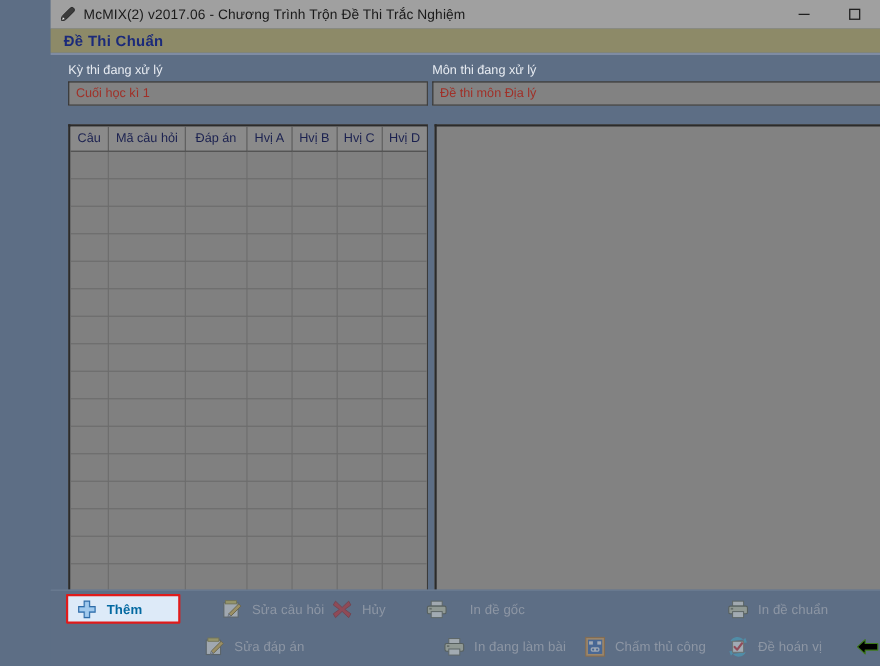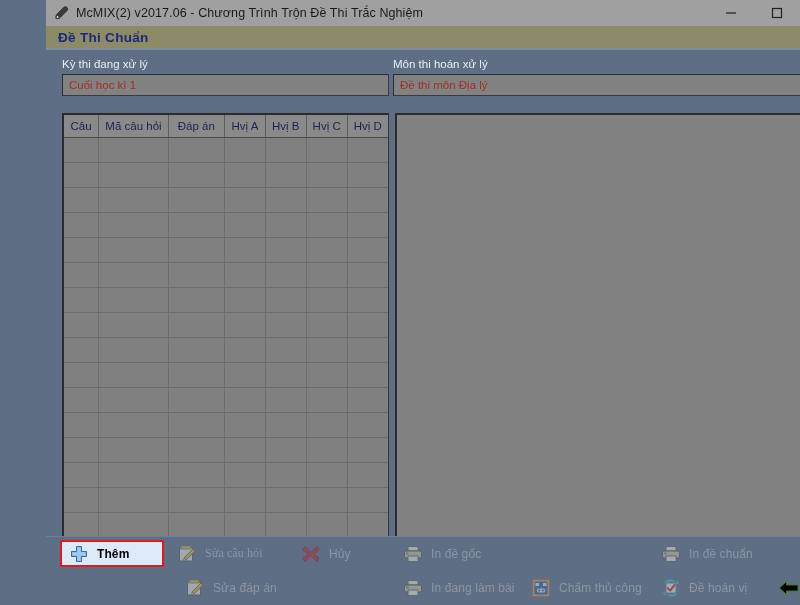--- a/index.html
+++ b/index.html
@@ -185,21 +185,21 @@
     color: #8d96a4;
     font-weight: normal;
   }
   .tbtn.disabled .ic { opacity: 0.45; }
 
   .tbtn.selected {
     background: #ddeaf8;
     border: 2px solid #e01b1b;
     border-radius: 1px;
   }
-  .tbtn.selected .lb { color: #000000; }
+  .tbtn.selected .lb { color: #0369a1; }
 </style>
 </head>
 <body>
 
 <div id="app">
 
   <div class="titlebar">
     <span class="titlebar-icon">
       <svg width="18" height="18" viewBox="0 0 18 18">
         <path d="M3 14.5 C4.5 14.8 6.2 14.4 7.4 13.2 L14 6.6 C14.9 5.7 14.9 4.3 14 3.4 C13.1 2.5 11.7 2.5 10.8 3.4 L4.2 10 C3 11.2 2.6 12.9 3 14.5 Z" fill="#3b3b3b" stroke="#1f1f1f" stroke-width="0.8"></path>
@@ -231,21 +231,21 @@
   <div class="headerband">
     <span class="headerband-title">Đề Thi Chuẩn</span>
   </div>
   <div class="headerband-underline"></div>
 
   <div class="body">
 
     <label class="field-label" id="kythi-label">Kỳ thi đang xử lý</label>
     <div class="textbox" id="kythi-box">Cuối học kì 1</div>
 
-    <label class="field-label" id="monthi-label">Môn thi hoán xử lý</label>
+    <label class="field-label" id="monthi-label">Môn thi đang xử lý</label>
     <div class="textbox" id="monthi-box">Đề thi môn Địa lý</div>
 
     <div class="grid-wrap">
       <table class="grid">
         <colgroup>
             <col style="width: 34px;">
             <col style="width: 68px;">
             <col style="width: 55px;">
             <col style="width: 40px;">
             <col style="width: 40px;">
@@ -435,40 +435,40 @@
     <div class="buttonbar">
         <div class="tbtn selected" style="left: 14px; top: 3px; width: 104px;">
           <span class="ic">
             <svg width="20" height="20" viewBox="0 0 20 20">
               <path d="M7.5 2.5h5v5h5v5h-5v5h-5v-5h-5v-5h5z" fill="#86b8e6" stroke="#2f6ca8" stroke-width="1"></path>
               <path d="M8.5 3.5h3v5h5v3h-5v5h-3v-5h-5v-3h5z" fill="#b9d8f2" opacity="0.55"></path>
             </svg>
           </span>
           <span class="lb">Thêm</span>
         </div>
-        <div class="tbtn disabled" style="left: 124px; top: 3px; width: 110px; font-family: Liberation Serif, serif;">
+        <div class="tbtn disabled" style="left: 148px; top: 3px; width: 110px;">
           <span class="ic">
             <svg width="20" height="20" viewBox="0 0 20 20">
               <rect x="2.5" y="4" width="13" height="13" fill="#f2f0e6" stroke="#5a5a4a" stroke-width="1"></rect>
               <rect x="4" y="2" width="10" height="3" fill="#d9c34a" stroke="#8a7a20" stroke-width="0.8"></rect>
               <path d="M9 16 L18 7 L16 5 L7 14 Z" fill="#e8b93c" stroke="#7a5f12" stroke-width="0.9"></path>
               <path d="M7 14 L9 16 L6.2 16.8 Z" fill="#d7d7d7" stroke="#6b6b6b" stroke-width="0.7"></path>
             </svg>
           </span>
           <span class="lb">Sửa câu hỏi</span>
         </div>
         <div class="tbtn disabled" style="left: 248px; top: 3px; width: 72px;">
           <span class="ic">
             <svg width="20" height="20" viewBox="0 0 20 20">
               <path d="M4 2.5 L10 8.2 L16 2.5 L18 6 L12.5 10 L18 14 L16 17.5 L10 11.8 L4 17.5 L2 14 L7.5 10 L2 6 Z" fill="#cc2020" stroke="#8a1010" stroke-width="0.8" stroke-linejoin="round"></path>
             </svg>
           </span>
           <span class="lb">Hủy</span>
         </div>
-        <div class="tbtn disabled" style="left: 350px; top: 3px; width: 110px;">
+        <div class="tbtn disabled" style="left: 334px; top: 3px; width: 110px; gap: 12px;">
           <span class="ic">
             <svg width="20" height="20" viewBox="0 0 20 20">
               <rect x="5" y="2.5" width="10" height="4.5" fill="#f4f2e4" stroke="#5c5c40" stroke-width="0.9"></rect>
               <rect x="1.5" y="7" width="17" height="7" rx="1.5" fill="#cfcda8" stroke="#4f4f33" stroke-width="1"></rect>
               <rect x="5" y="12" width="10" height="5.5" fill="#f7f6ea" stroke="#5c5c40" stroke-width="0.9"></rect>
               <rect x="3.3" y="8.6" width="2.2" height="1.6" fill="#6e6e4a"></rect>
             </svg>
           </span>
           <span class="lb">In đề gốc</span>
         </div>

